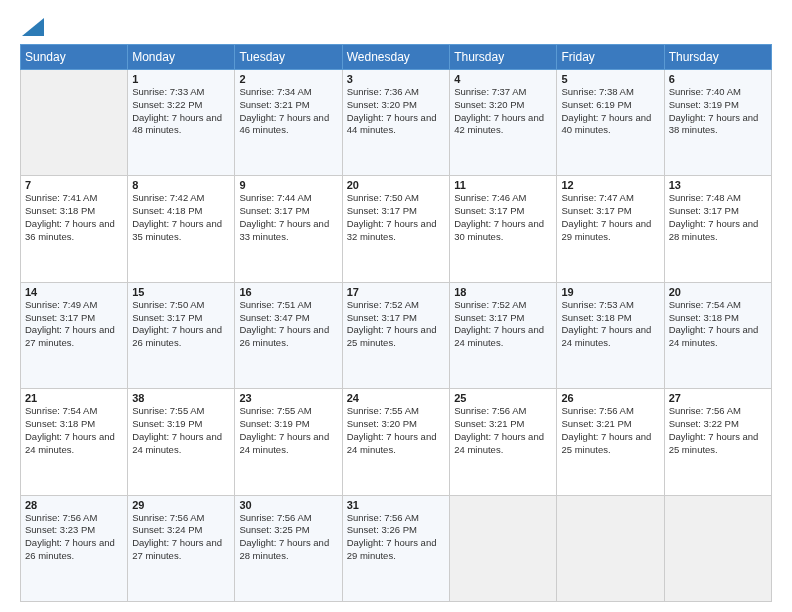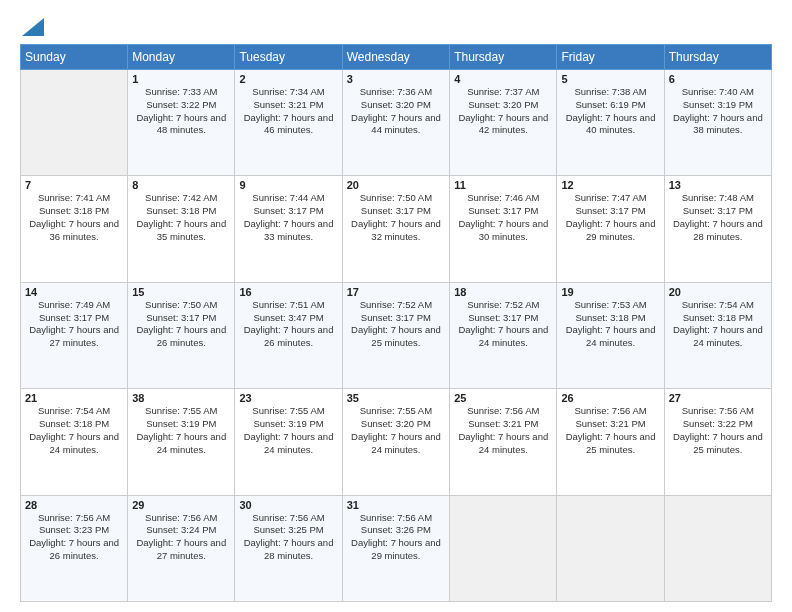--- a/index.html
+++ b/index.html
@@ -81,21 +81,20 @@
       font-size: 11px;
       font-weight: bold;
       color: #222;
       display: block;
       margin-bottom: 1px;
     }
     .day-info {
       font-size: 9.5px;
       color: #333;
       line-height: 1.35;
-      text-align: center;
     }
     .empty-cell {
       background: #f0f0f0 !important;
     }
   </style>
 </head>
 <body>
 
 <div class="page">
   <div class="header">
@@ -176,21 +175,21 @@
           <td>
             <span class="day-num">7</span>
             <div class="day-info">Sunrise: 7:41 AM
 Sunset: 3:18 PM
 Daylight: 7 hours
 and 36 minutes.</div>
           </td>
           <td>
             <span class="day-num">8</span>
             <div class="day-info">Sunrise: 7:42 AM
-Sunset: 3:18 PM
+Sunset: 4:18 PM
 Daylight: 7 hours
 and 35 minutes.</div>
           </td>
           <td>
             <span class="day-num">9</span>
             <div class="day-info">Sunrise: 7:44 AM
 Sunset: 3:17 PM
 Daylight: 7 hours
 and 33 minutes.</div>
           </td>
@@ -290,21 +289,21 @@
 and 24 minutes.</div>
           </td>
           <td>
             <span class="day-num">23</span>
             <div class="day-info">Sunrise: 7:55 AM
 Sunset: 3:19 PM
 Daylight: 7 hours
 and 24 minutes.</div>
           </td>
           <td>
-            <span class="day-num">35</span>
+            <span class="day-num">24</span>
             <div class="day-info">Sunrise: 7:55 AM
 Sunset: 3:20 PM
 Daylight: 7 hours
 and 24 minutes.</div>
           </td>
           <td>
             <span class="day-num">25</span>
             <div class="day-info">Sunrise: 7:56 AM
 Sunset: 3:21 PM
 Daylight: 7 hours

